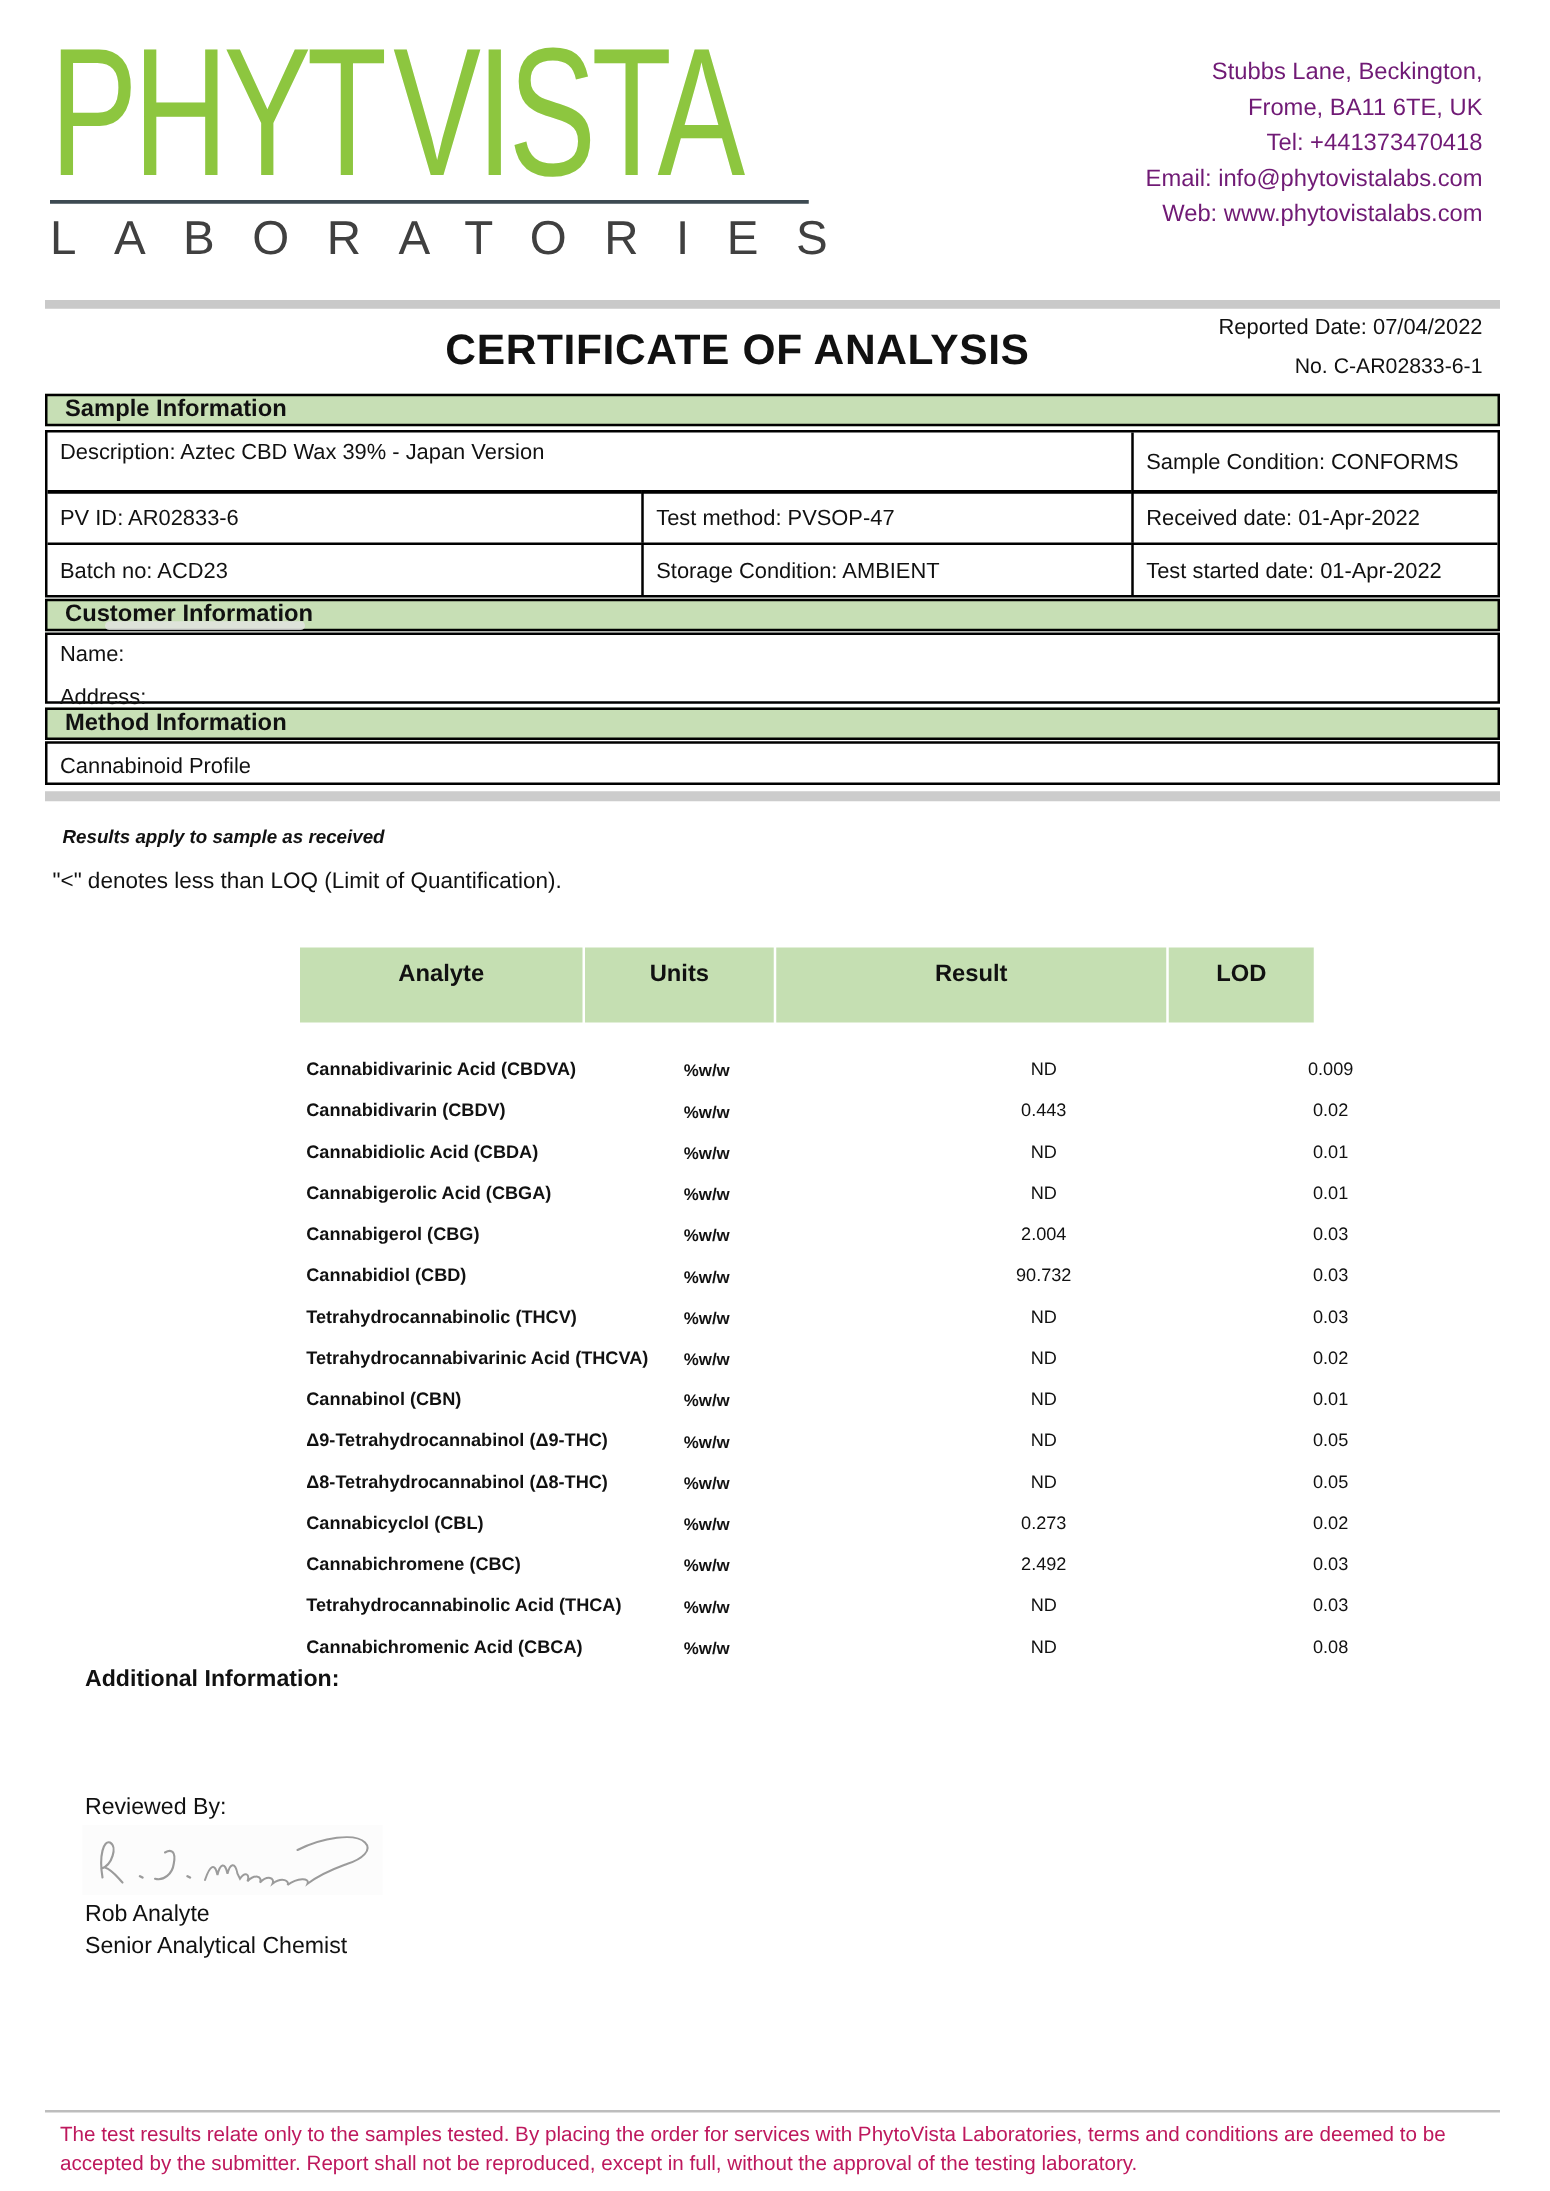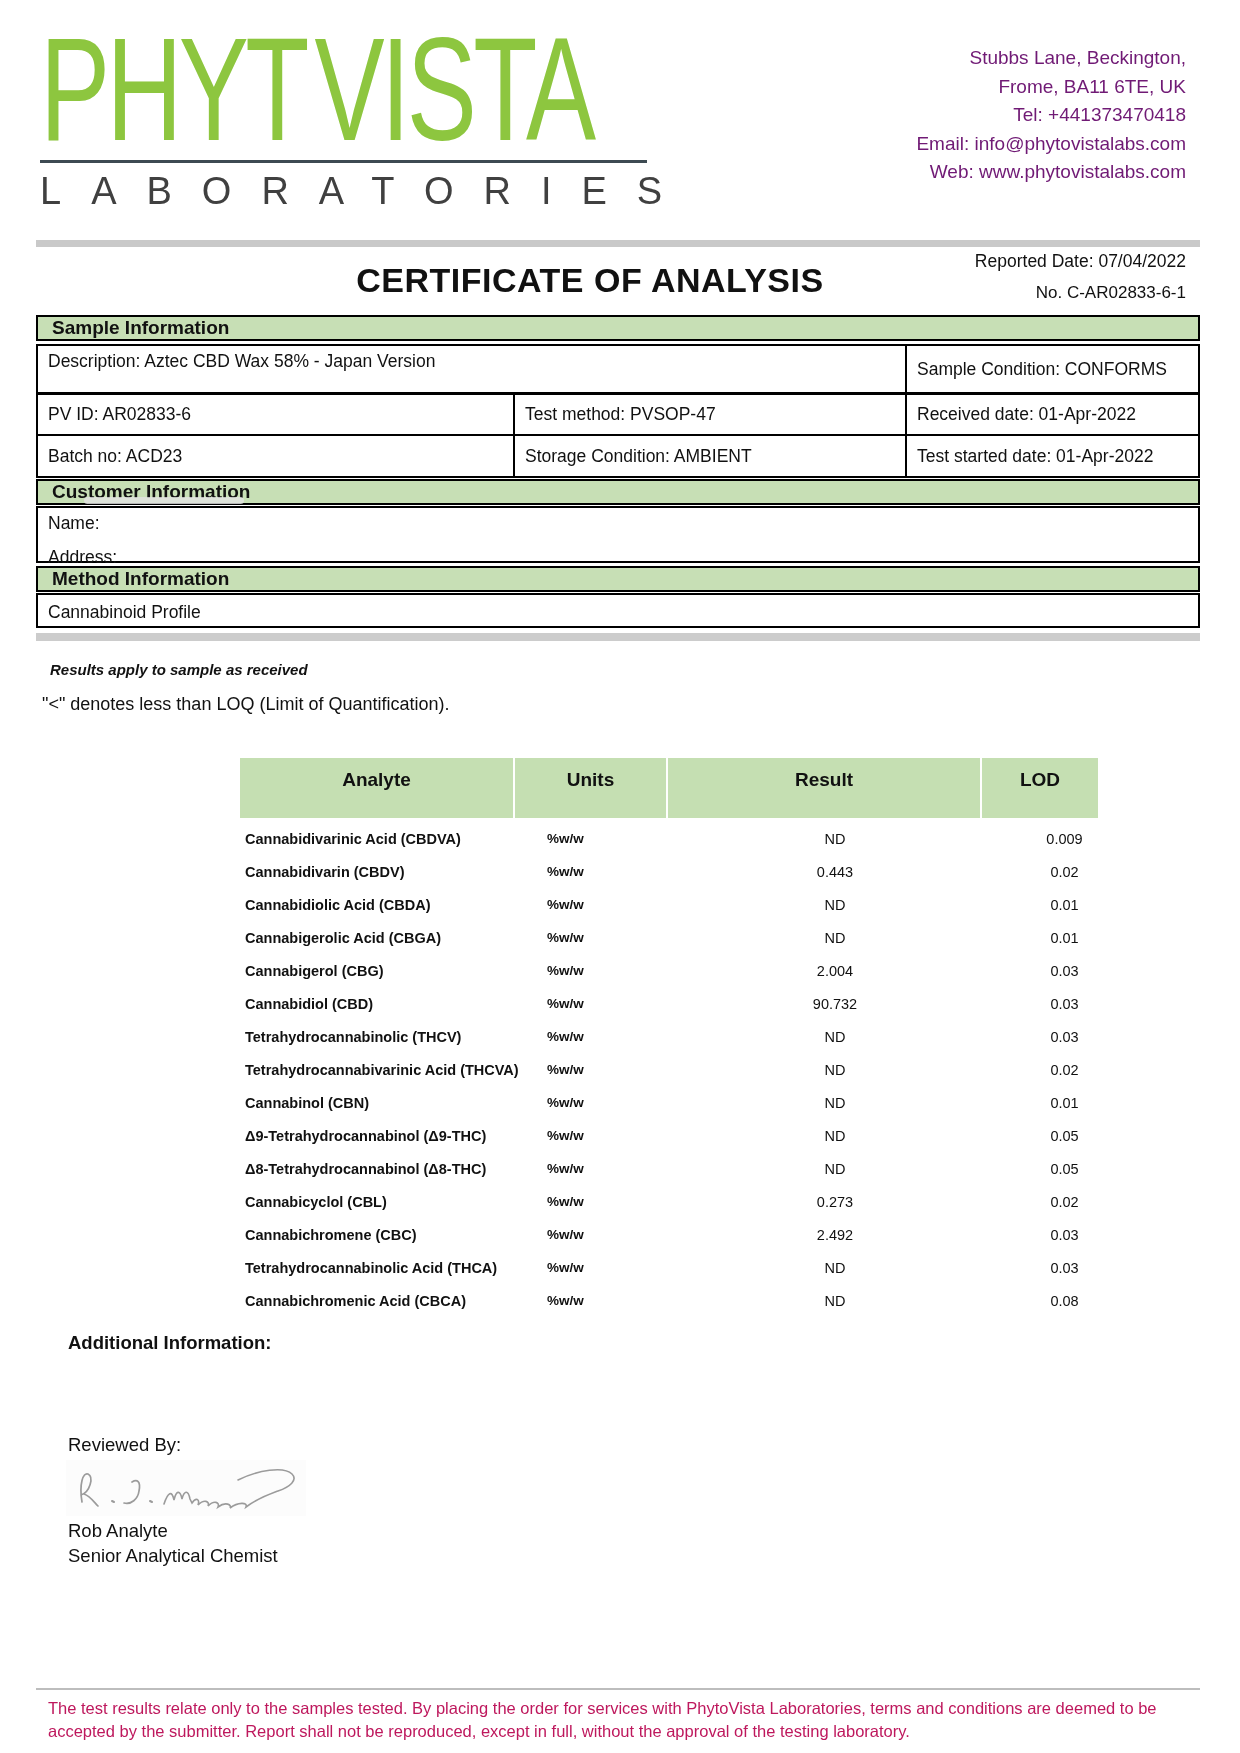--- a/index.html
+++ b/index.html
@@ -50,26 +50,26 @@
   .box-method { top: 593px; height: 35px; padding: 7px 10px; font-size: 17.5px; }
 
   
   .results-note { position: absolute; left: 50px; top: 661px; font-size: 15px; font-weight: bold; font-style: italic; }
   .loq-note { position: absolute; left: 42px; top: 694px; font-size: 18px; }
 
   
   .rtable { position: absolute; left: 240px; top: 758px; width: 897px; }
   .rt-head { display: flex; height: 60px; }
   .hcell { background: #c5dfb2; font-size: 19px; font-weight: bold; text-align: center; padding-top: 11px; }
-  .h-analyte { width: 273px; margin-right: 2px; }
+  .h-analyte { width: 226px; margin-right: 2px; }
   .h-units   { width: 151px; margin-right: 2px; }
   .h-result  { width: 312px; margin-right: 2px; }
   .h-lod     { width: 116px; }
   .rt-body { margin-top: 13px; }
-  .r-row { display: flex; height: 33px; align-items: flex-start; }
+  .r-row { display: flex; height: 33px; align-items: flex-end; }
   .rc { overflow: visible; white-space: nowrap; }
   .rc-analyte { width: 285px; padding-left: 5px;  font-size: 14.5px; font-weight: bold; }
   .rc-units   { width: 153px; padding-left: 22px; font-size: 13.5px; font-weight: bold; }
   .rc-result  { width: 314px; text-align: center; font-size: 14.5px; }
   .rc-lod     { width: 145px; text-align: center; font-size: 14.5px; }
 
   
   .addl { position: absolute; left: 68px; top: 1332px; font-size: 18.5px; font-weight: bold; }
   .reviewed { position: absolute; left: 68px; top: 1434px; font-size: 18.5px; }
   .sig { position: absolute; left: 66px; top: 1460px; width: 240px; height: 56px; background: #fcfcfc; }
@@ -110,21 +110,21 @@
 
   <div class="reported">
     <div>Reported Date: 07/04/2022</div>
     <div class="report-no">No. C-AR02833-6-1</div>
   </div>
 
   <div class="doc-title">CERTIFICATE OF ANALYSIS</div>
 
   <div class="sec-bar bar-sample">Sample Information</div>
   <div class="box box-sample">
-    <div class="cell cell-desc">Description: Aztec CBD Wax 58% - Japan Version</div>
+    <div class="cell cell-desc">Description: Aztec CBD Wax 39% - Japan Version</div>
     <div class="cell cell-cond">Sample Condition: CONFORMS</div>
     <div class="cell row2">PV ID: AR02833-6</div>
     <div class="cell row2 col2">Test method: PVSOP-47</div>
     <div class="cell row2 col3">Received date: 01-Apr-2022</div>
     <div class="cell row3">Batch no: ACD23</div>
     <div class="cell row3 col2">Storage Condition: AMBIENT</div>
     <div class="cell row3 col3">Test started date: 01-Apr-2022</div>
   </div>
 
   <div class="sec-bar bar-customer">Customer Information</div>

